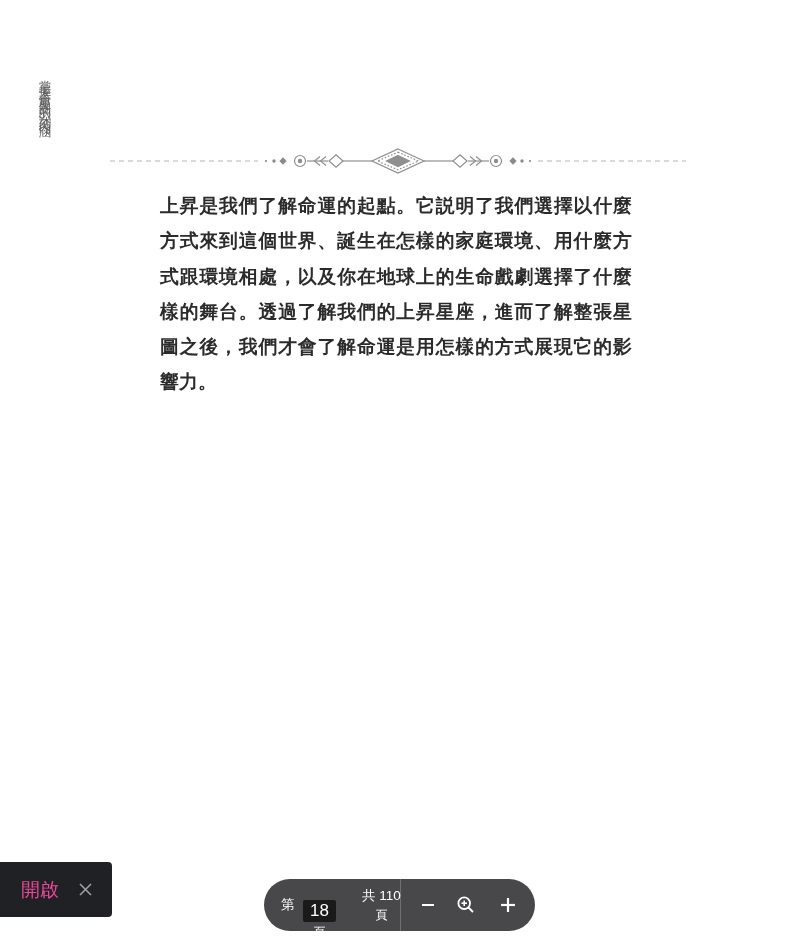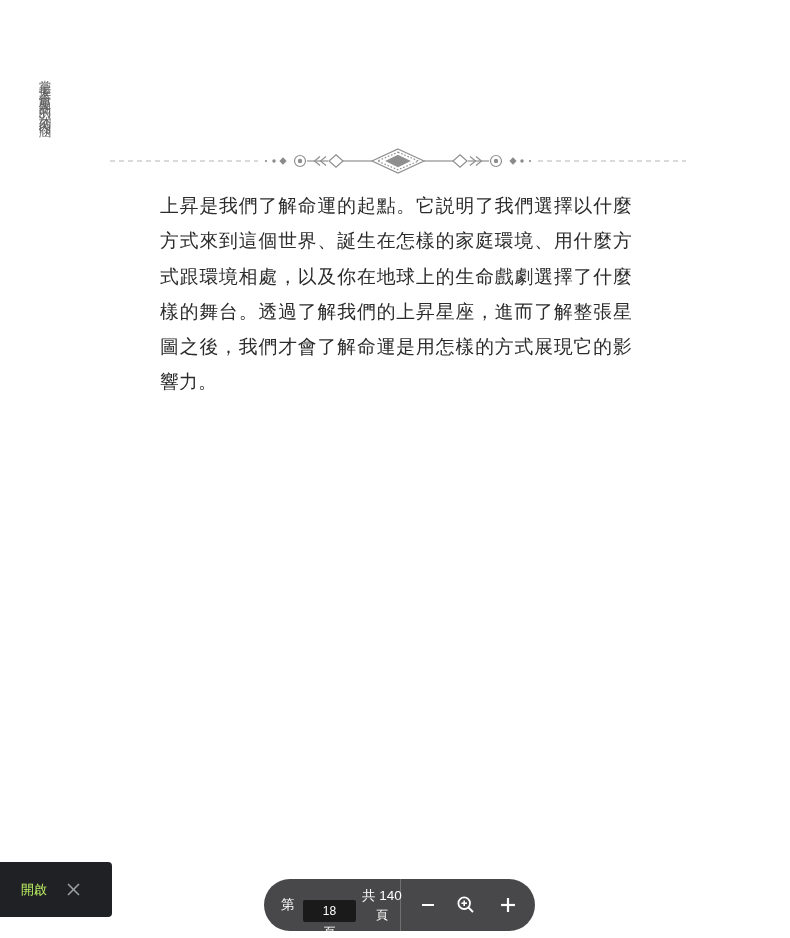--- a/index.html
+++ b/index.html
@@ -39,20 +39,21 @@
     width: 472px;
     color: #2b2b2b;
     font-family: "Liberation Serif", "DejaVu Serif", serif;
   }
   .text-block p {
     font-size: 18.8px;
     line-height: 35.3px;
     text-align: justify;
     margin: 0 0 35.3px 0;
     letter-spacing: 0.2px;
+    font-weight: bold;
   }
 
   
   .toolbar {
     position: absolute;
     left: 264px;
     top: 879px;
     width: 271px;
     height: 52px;
     border-radius: 26px;
@@ -70,27 +71,27 @@
   .page-col {
     position: absolute;
     left: 39px;
     top: 50%;
     transform: translateY(-50%);
     display: flex;
     flex-direction: column;
     align-items: center;
   }
   .page-input {
-    width: 53px;
+    width: 33px;
     height: 22px;
     background: #1a1a1a;
     border: none;
     border-radius: 2px;
     color: #fff;
-    font-size: 12px;
+    font-size: 17px;
     display: flex;
     align-items: center;
     justify-content: center;
     cursor: text;
     margin-top: 31px;
   }
   .page-col .unit, .total-col .unit { font-size: 12px; margin-top: 2px; }
   .total-col {
     position: absolute;
     left: 98px;
@@ -136,22 +137,22 @@
     height: 55px;
     background: #202124;
     border-radius: 0 4px 4px 0;
     display: flex;
     align-items: center;
     z-index: 6;
   }
   .open-btn {
     background: none;
     border: none;
-    color: #bef264;
-    font-size: 13px;
+    color: #ec4899;
+    font-size: 19px;
     margin-left: 21px;
     padding: 0;
     cursor: pointer;
     font-family: "Liberation Sans", sans-serif;
   }
   .close-btn {
     background: none;
     border: none;
     padding: 0;
     margin-left: 17px;
@@ -209,21 +210,21 @@
 
 <div class="toolbar">
   <span class="prefix">第</span>
 
   <div class="page-col">
     <div class="page-input">18</div>
     <span class="unit">頁</span>
   </div>
 
   <div class="total-col">
-    <span class="count">共 140</span>
+    <span class="count">共 110</span>
     <span class="unit">頁</span>
   </div>
 
   <div class="tb-divider"></div>
 
   <button class="icon-btn btn-zoom-out">
     <svg width="16" height="16" viewBox="0 0 16 16">
       <line x1="2" y1="8" x2="14" y2="8" stroke="#ffffff" stroke-width="2"></line>
     </svg>
   </button>

